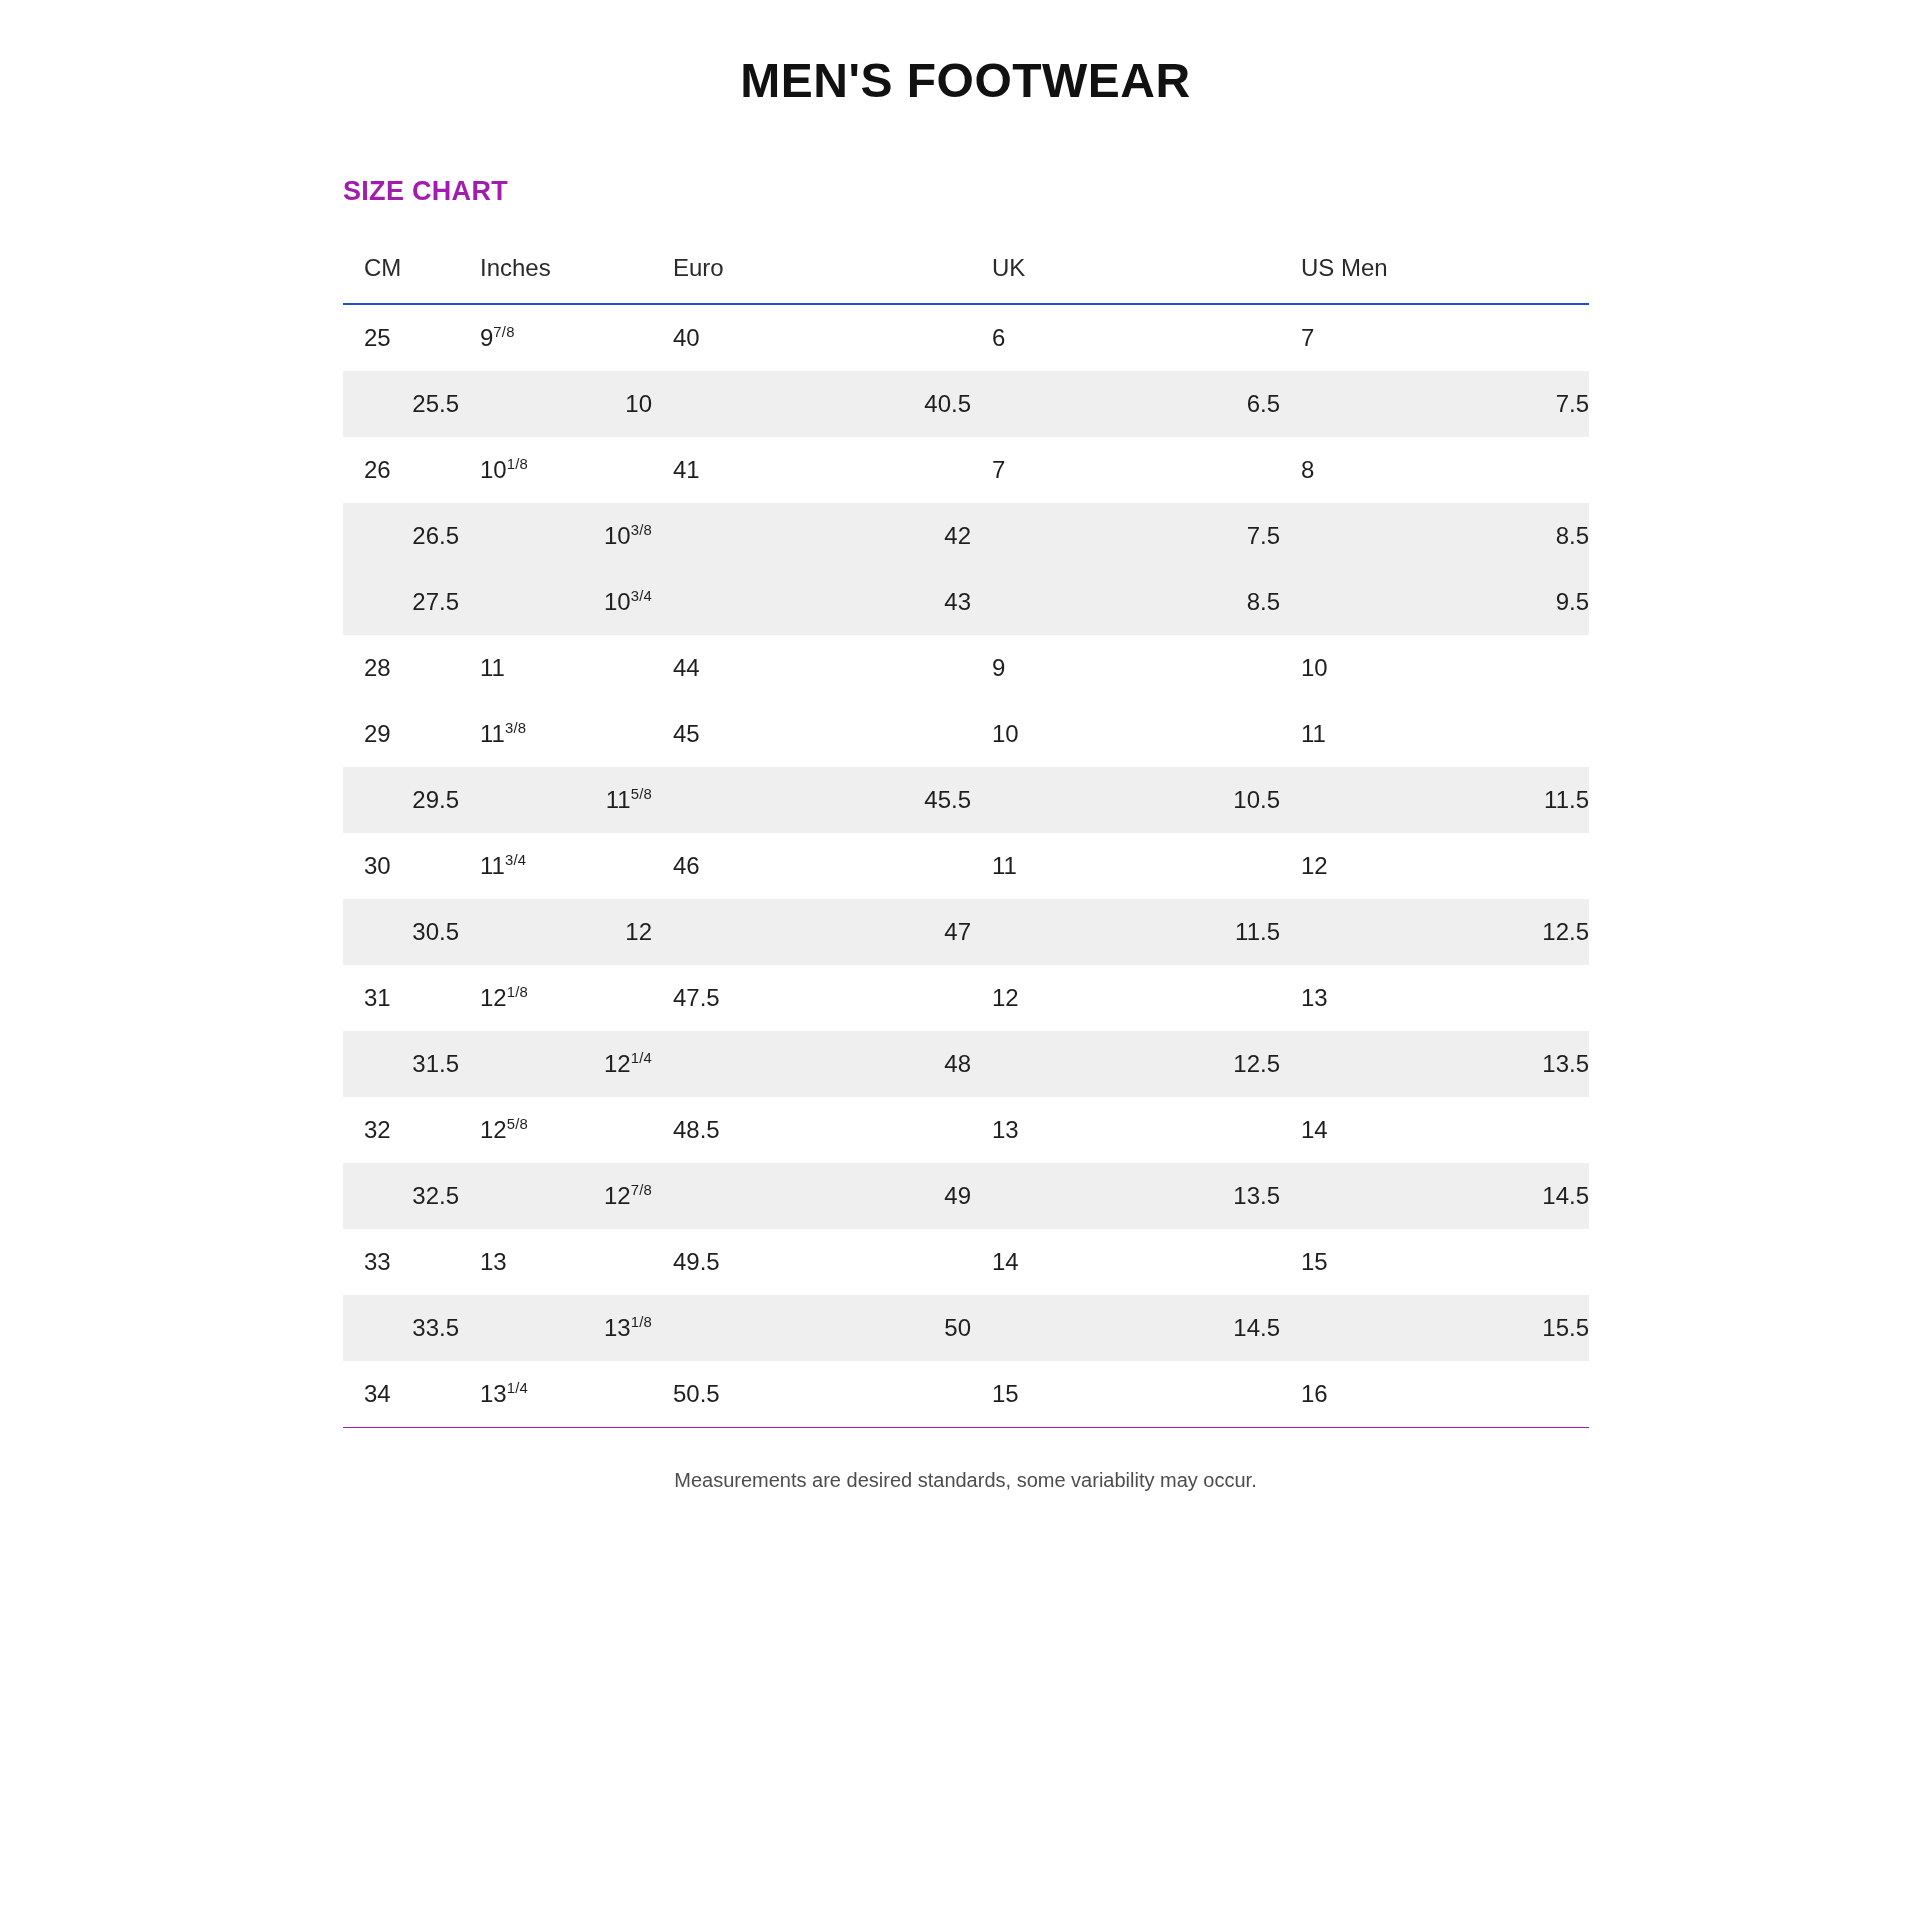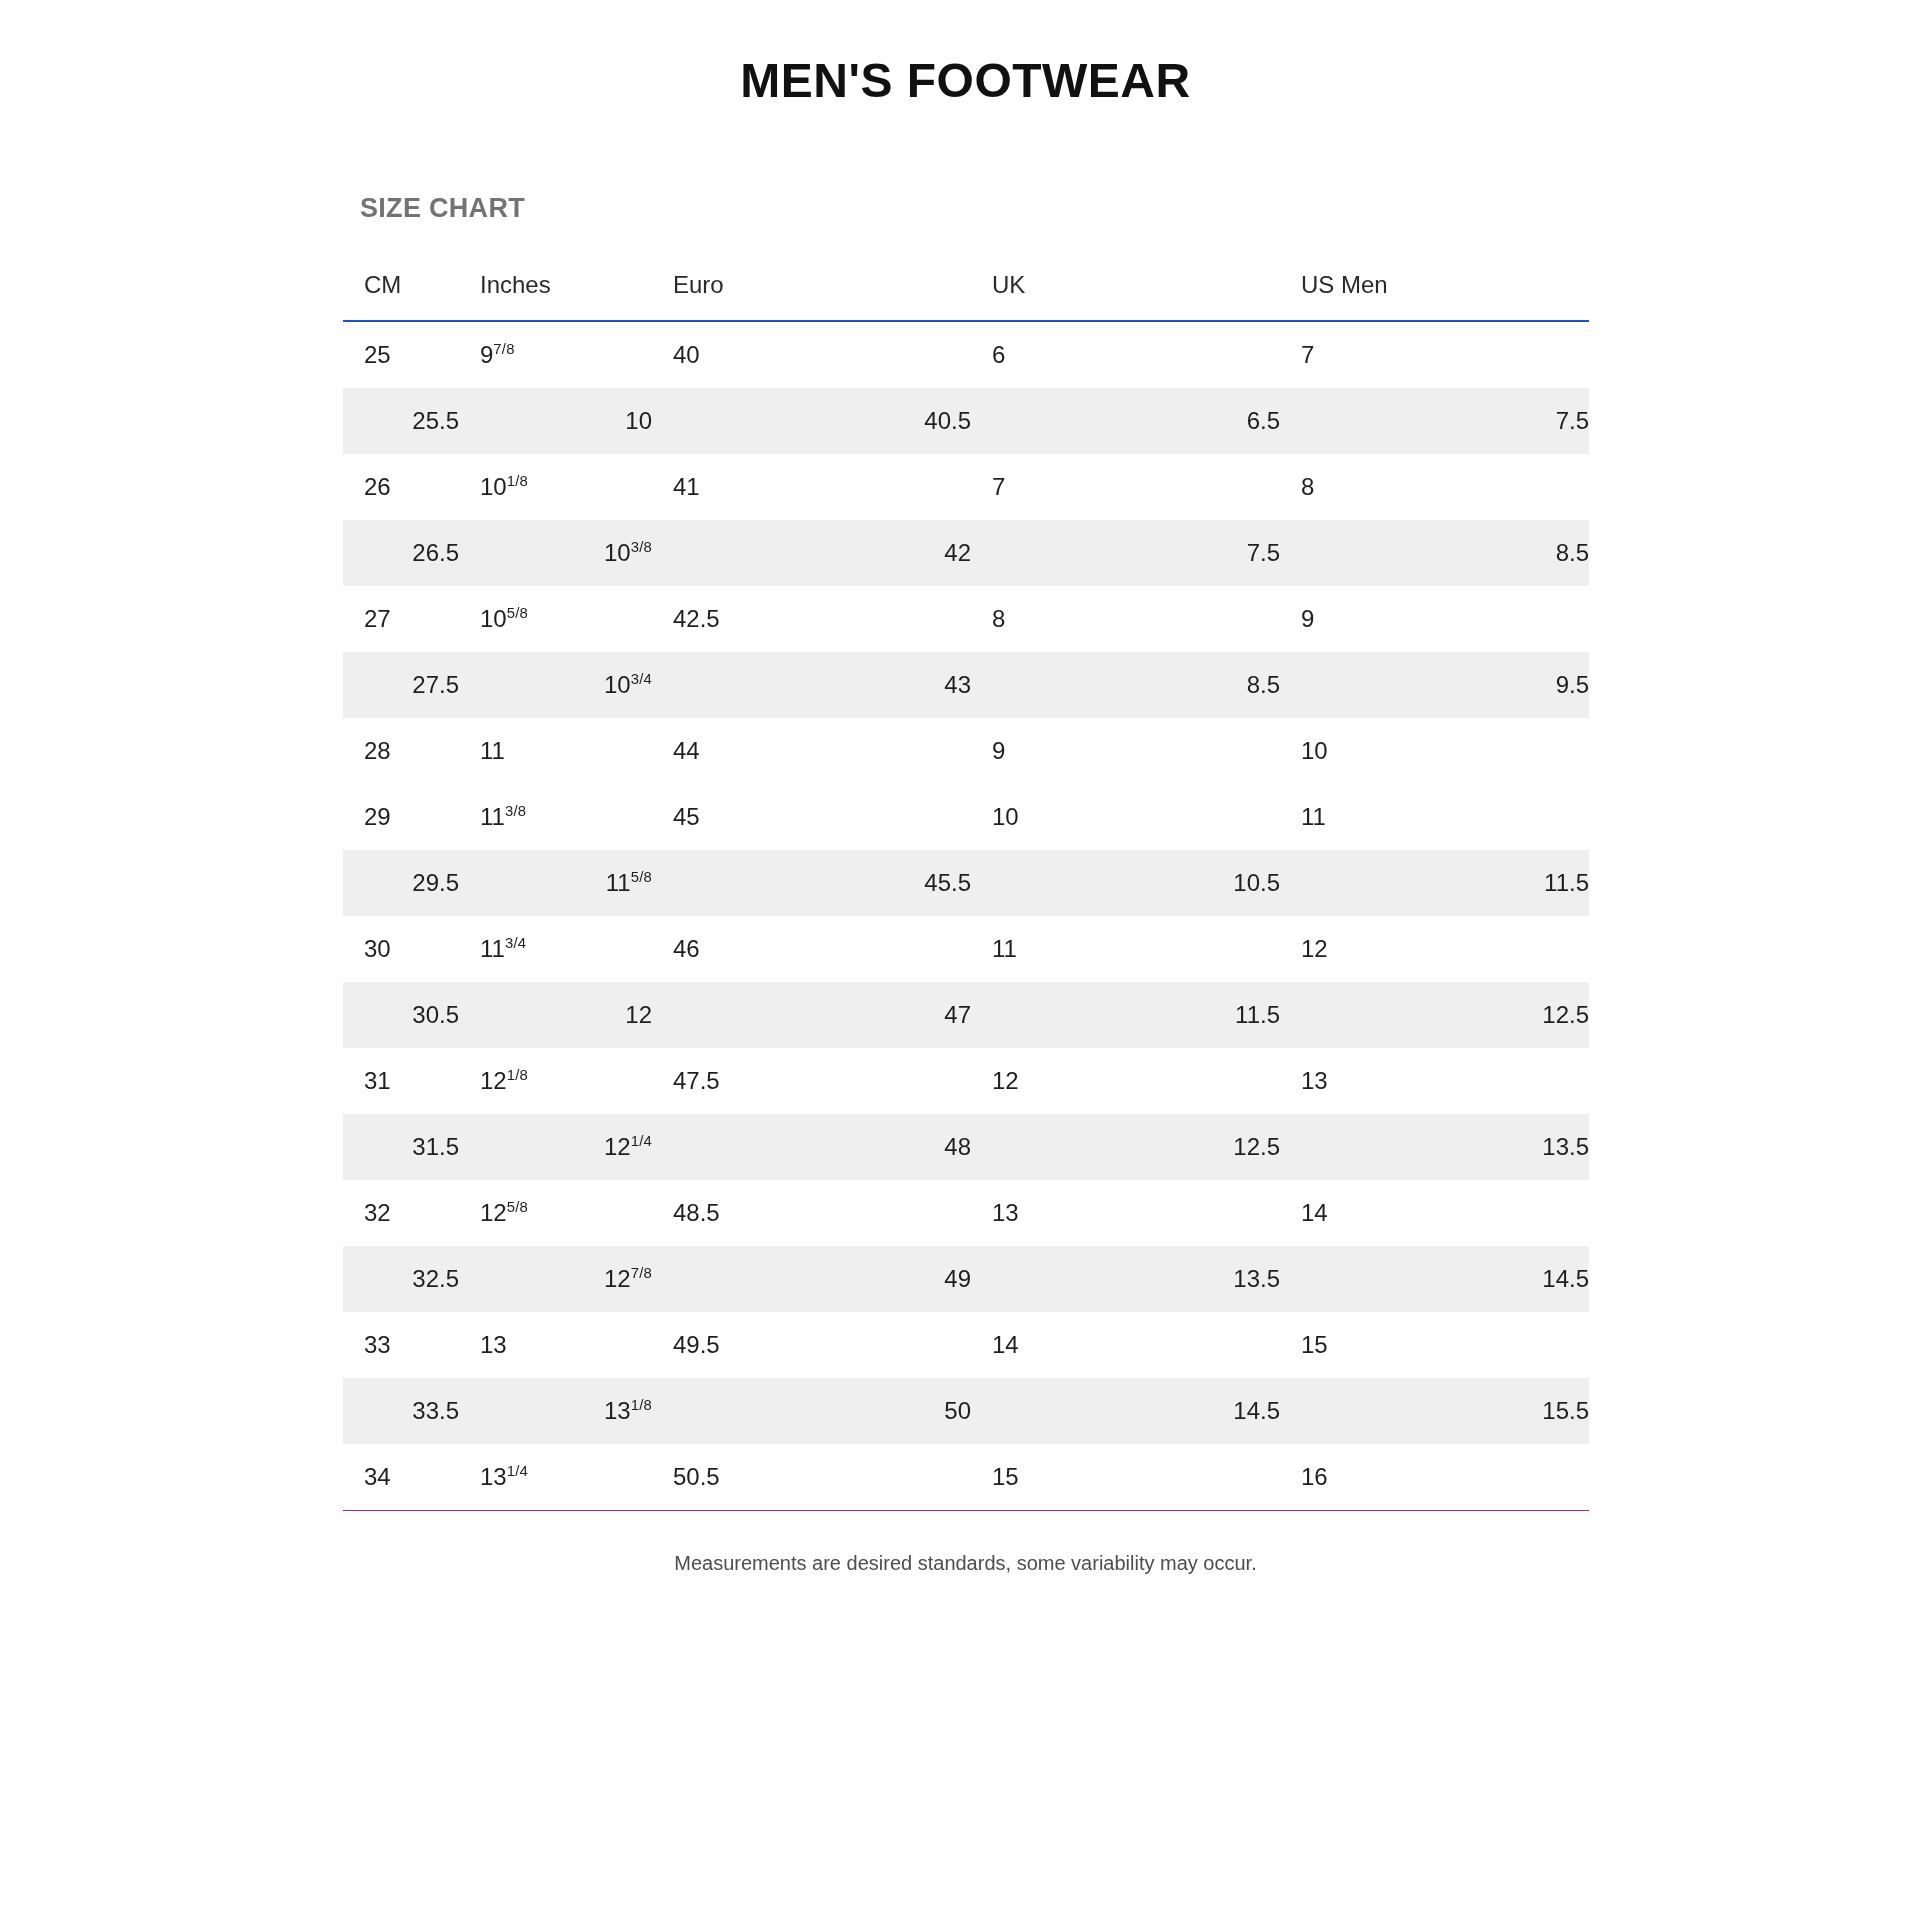--- a/index.html
+++ b/index.html
@@ -24,26 +24,26 @@
   .doc-title {
     text-align: center;
     font-size: 48px;
     font-weight: bold;
     letter-spacing: 0.5px;
     color: #111111;
     padding-top: 53px;
     margin: 0;
   }
   .section-title {
-    margin: 17px;
+    margin: 0;
     padding-left: 343px;
     padding-top: 68px;
     font-size: 27px;
     font-weight: bold;
-    color: #737373;
+    color: #a21caf;
     letter-spacing: 0.3px;
   }
   .table-wrap {
     margin-top: 37px;
     padding-left: 343px;
     padding-right: 343px;
   }
   table.size-chart {
     width: 1246px;
     border-collapse: collapse;
@@ -139,27 +139,20 @@
             <td>7</td>
             <td>8</td>
           </tr>
           <tr class="alt">
             <td>26.5</td>
             <td>10<span class="frac">3/8</span></td>
             <td>42</td>
             <td>7.5</td>
             <td>8.5</td>
           </tr>
-          <tr>
-            <td>27</td>
-            <td>10<span class="frac">5/8</span></td>
-            <td>42.5</td>
-            <td>8</td>
-            <td>9</td>
-          </tr>
           <tr class="alt">
             <td>27.5</td>
             <td>10<span class="frac">3/4</span></td>
             <td>43</td>
             <td>8.5</td>
             <td>9.5</td>
           </tr>
           <tr>
             <td>28</td>
             <td>11</td>

